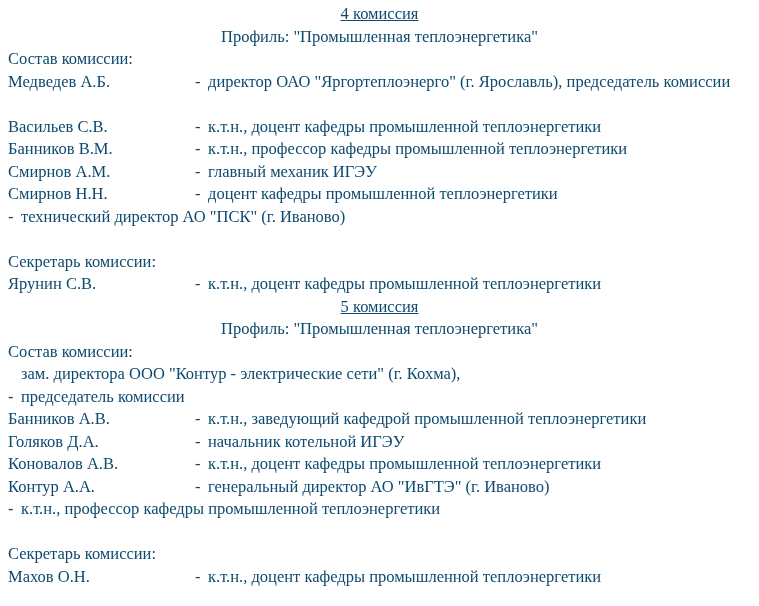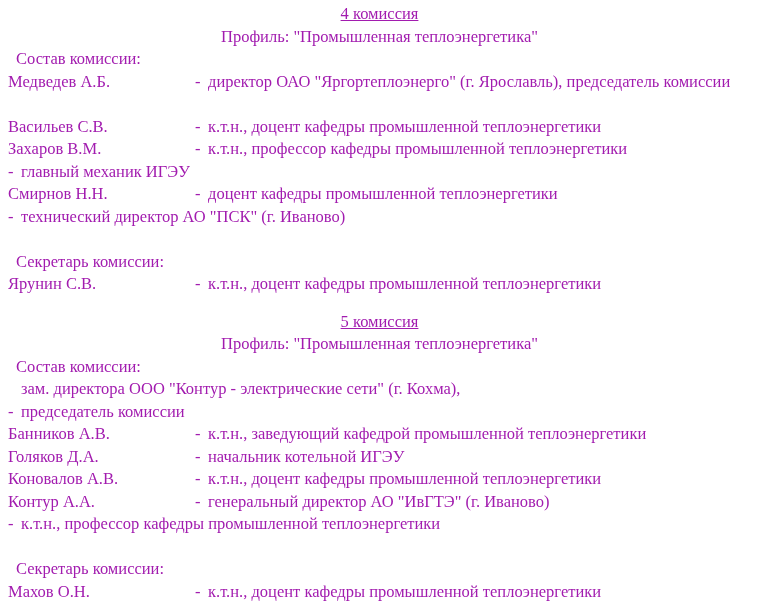--- a/index.html
+++ b/index.html
@@ -5,39 +5,39 @@
   html, body {
     margin: 0;
     padding: 0;
     background: #ffffff;
   }
   .page {
     position: relative;
     width: 759px;
     height: 606px;
     background: #ffffff;
-    color: #a21caf;
+    color: #0c4a6e;
     font-family: "Liberation Serif", "DejaVu Serif", serif;
     font-size: 16.5px;
     line-height: 22.5px;
     padding-top: 3px;
     box-sizing: border-box;
     overflow: hidden;
   }
   .section-title {
     text-align: center;
     text-decoration: underline;
     white-space: nowrap;
   }
   .section-profile {
     text-align: center;
     white-space: nowrap;
   }
   .group-label {
-    padding-left: 16px;
+    padding-left: 8px;
     white-space: nowrap;
   }
   .row {
     display: flex;
     padding-left: 8px;
     align-items: flex-end;
   }
   .name {
     width: 187px;
     flex: 0 0 187px;
@@ -50,21 +50,20 @@
   }
   .role {
     flex: 1 1 auto;
     white-space: nowrap;
   }
   .role div { white-space: nowrap; }
   .spacer {
     height: 22.5px;
   }
   .section-2 {
-    margin-top: 15px;
   }
 </style>
 </head>
 <body>
 
 <div class="page">
 
   <div class="section section-1">
     <div class="section-title">4 комиссия</div>
     <div class="section-profile">Профиль: "Промышленная теплоэнергетика"</div>
@@ -78,25 +77,26 @@
     </div>
 
     <div class="spacer"></div>
 
     <div class="row">
       <span class="name">Васильев С.В.</span>
       <span class="dash">-</span>
       <span class="role">к.т.н., доцент кафедры промышленной теплоэнергетики</span>
     </div>
     <div class="row">
-      <span class="name">Захаров В.М.</span>
+      <span class="name">Банников В.М.</span>
       <span class="dash">-</span>
       <span class="role">к.т.н., профессор кафедры промышленной теплоэнергетики</span>
     </div>
     <div class="row">
+      <span class="name">Смирнов А.М.</span>
       <span class="dash">-</span>
       <span class="role">главный механик ИГЭУ</span>
     </div>
     <div class="row">
       <span class="name">Смирнов Н.Н.</span>
       <span class="dash">-</span>
       <span class="role">доцент кафедры промышленной теплоэнергетики</span>
     </div>
     <div class="row">
       <span class="dash">-</span>

